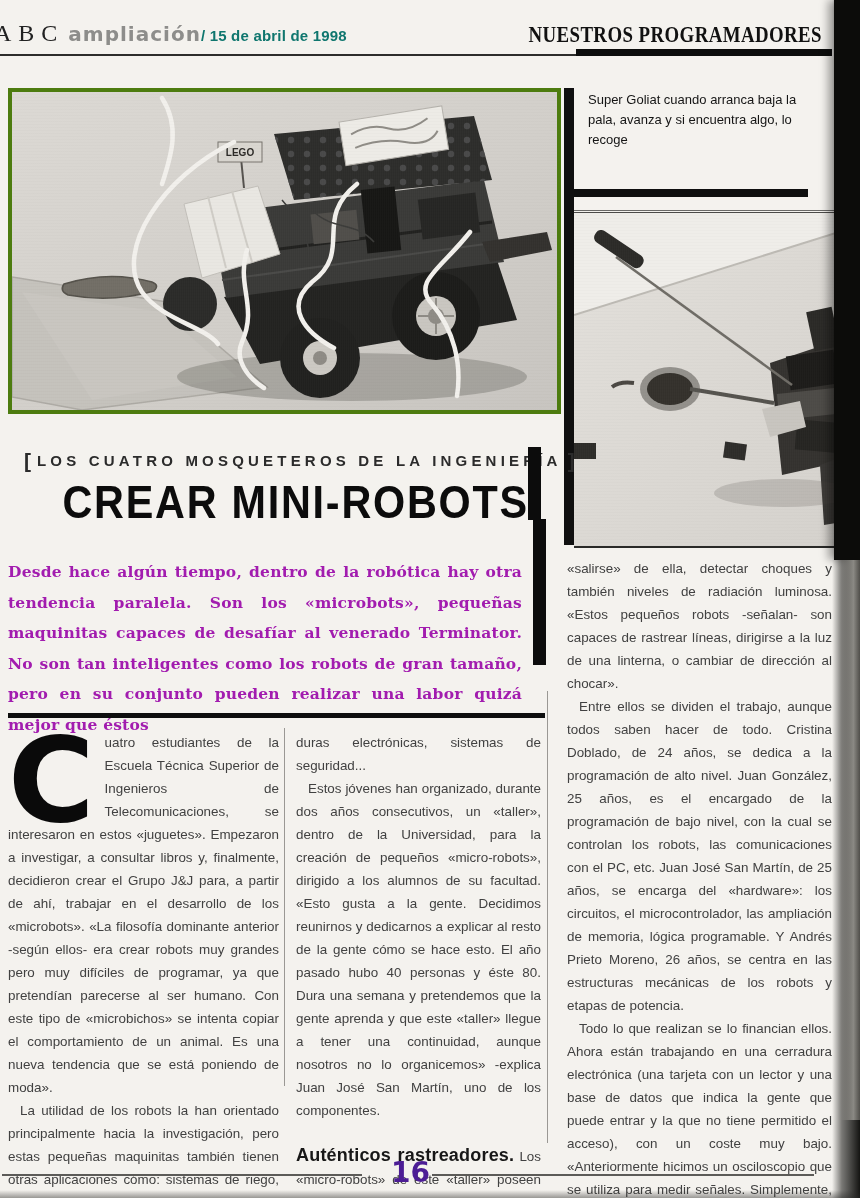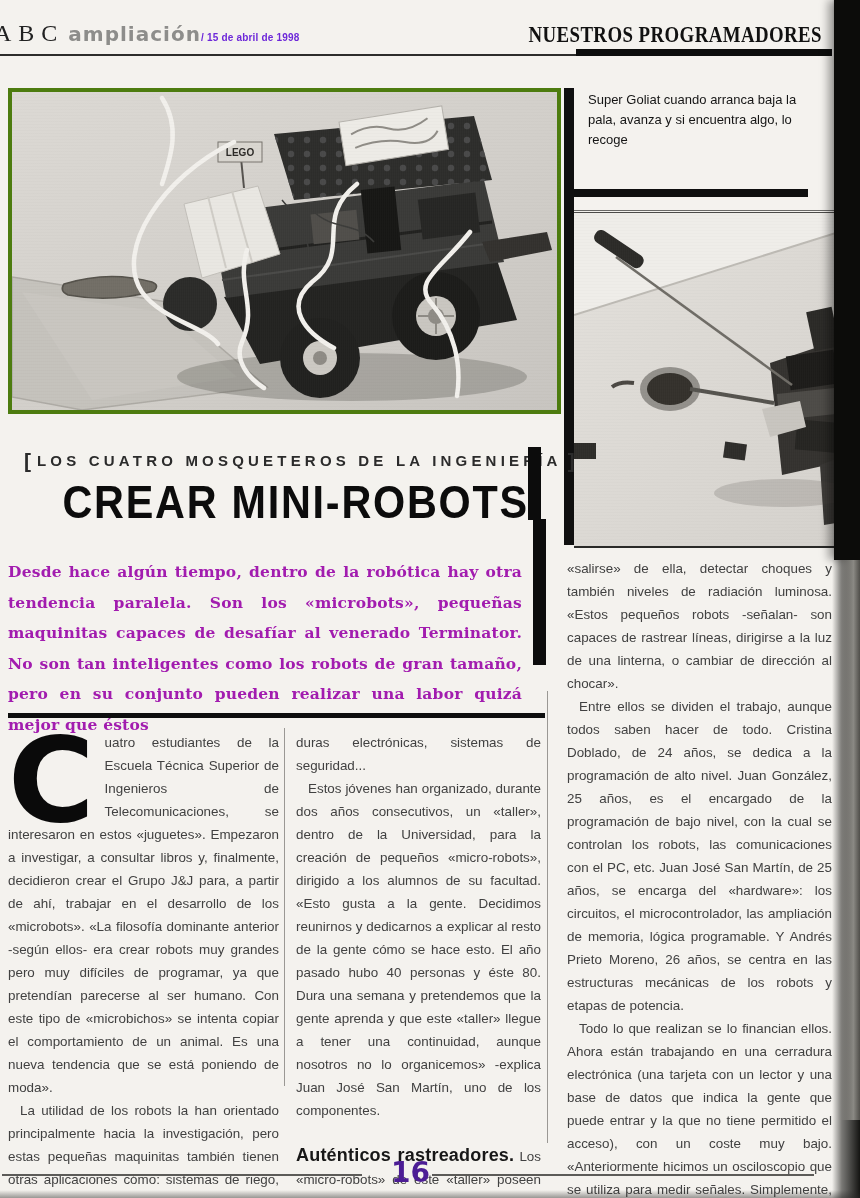--- a/index.html
+++ b/index.html
@@ -5,21 +5,21 @@
   html,body{margin:0;padding:0;background:#888;}
   .page{position:relative;width:860px;height:1198px;background:#f4f2ee;overflow:hidden;
         font-family:"Liberation Sans",sans-serif;color:#1a1a1a;}
   .abs{position:absolute;}
 
   
   .brand{left:-6px;top:20px;white-space:nowrap;}
   .brand .abc{font-family:"Liberation Serif",serif;font-size:24px;letter-spacing:7px;color:#222;}
   .brand .informatica{font-family:"DejaVu Sans",sans-serif;font-weight:bold;font-size:20px;
         color:#8d8d8b;letter-spacing:1px;margin-left:4px;}
-  .brand .date{font-weight:bold;font-size:10px;color:#6d28d9;letter-spacing:.2px;}
+  .brand .date{font-weight:bold;font-size:15px;color:#0f766e;letter-spacing:.2px;}
   .section-title{right:38px;top:22px;font-family:"Liberation Serif",serif;font-weight:bold;
         font-size:23px;letter-spacing:.5px;color:#111;transform:scaleX(.82);transform-origin:right center;}
   .rule-thin{left:0;top:54px;width:832px;height:2px;background:#2d2d2b;}
   .rule-thick{left:576px;top:49px;width:256px;height:7px;background:#0d0d0d;}
 
   
   .main-photo{left:8px;top:88px;width:545px;height:318px;border:4px solid #4d7c0f;background:#d6d3ce;}
   .right-photo{left:574px;top:212px;width:262px;height:333px;border-top:1px solid #4c4b49;
         border-bottom:2px solid #2a2a28;background:#dbd8d3;}
   .grain::after{content:"";position:absolute;inset:0;pointer-events:none;opacity:.5;

